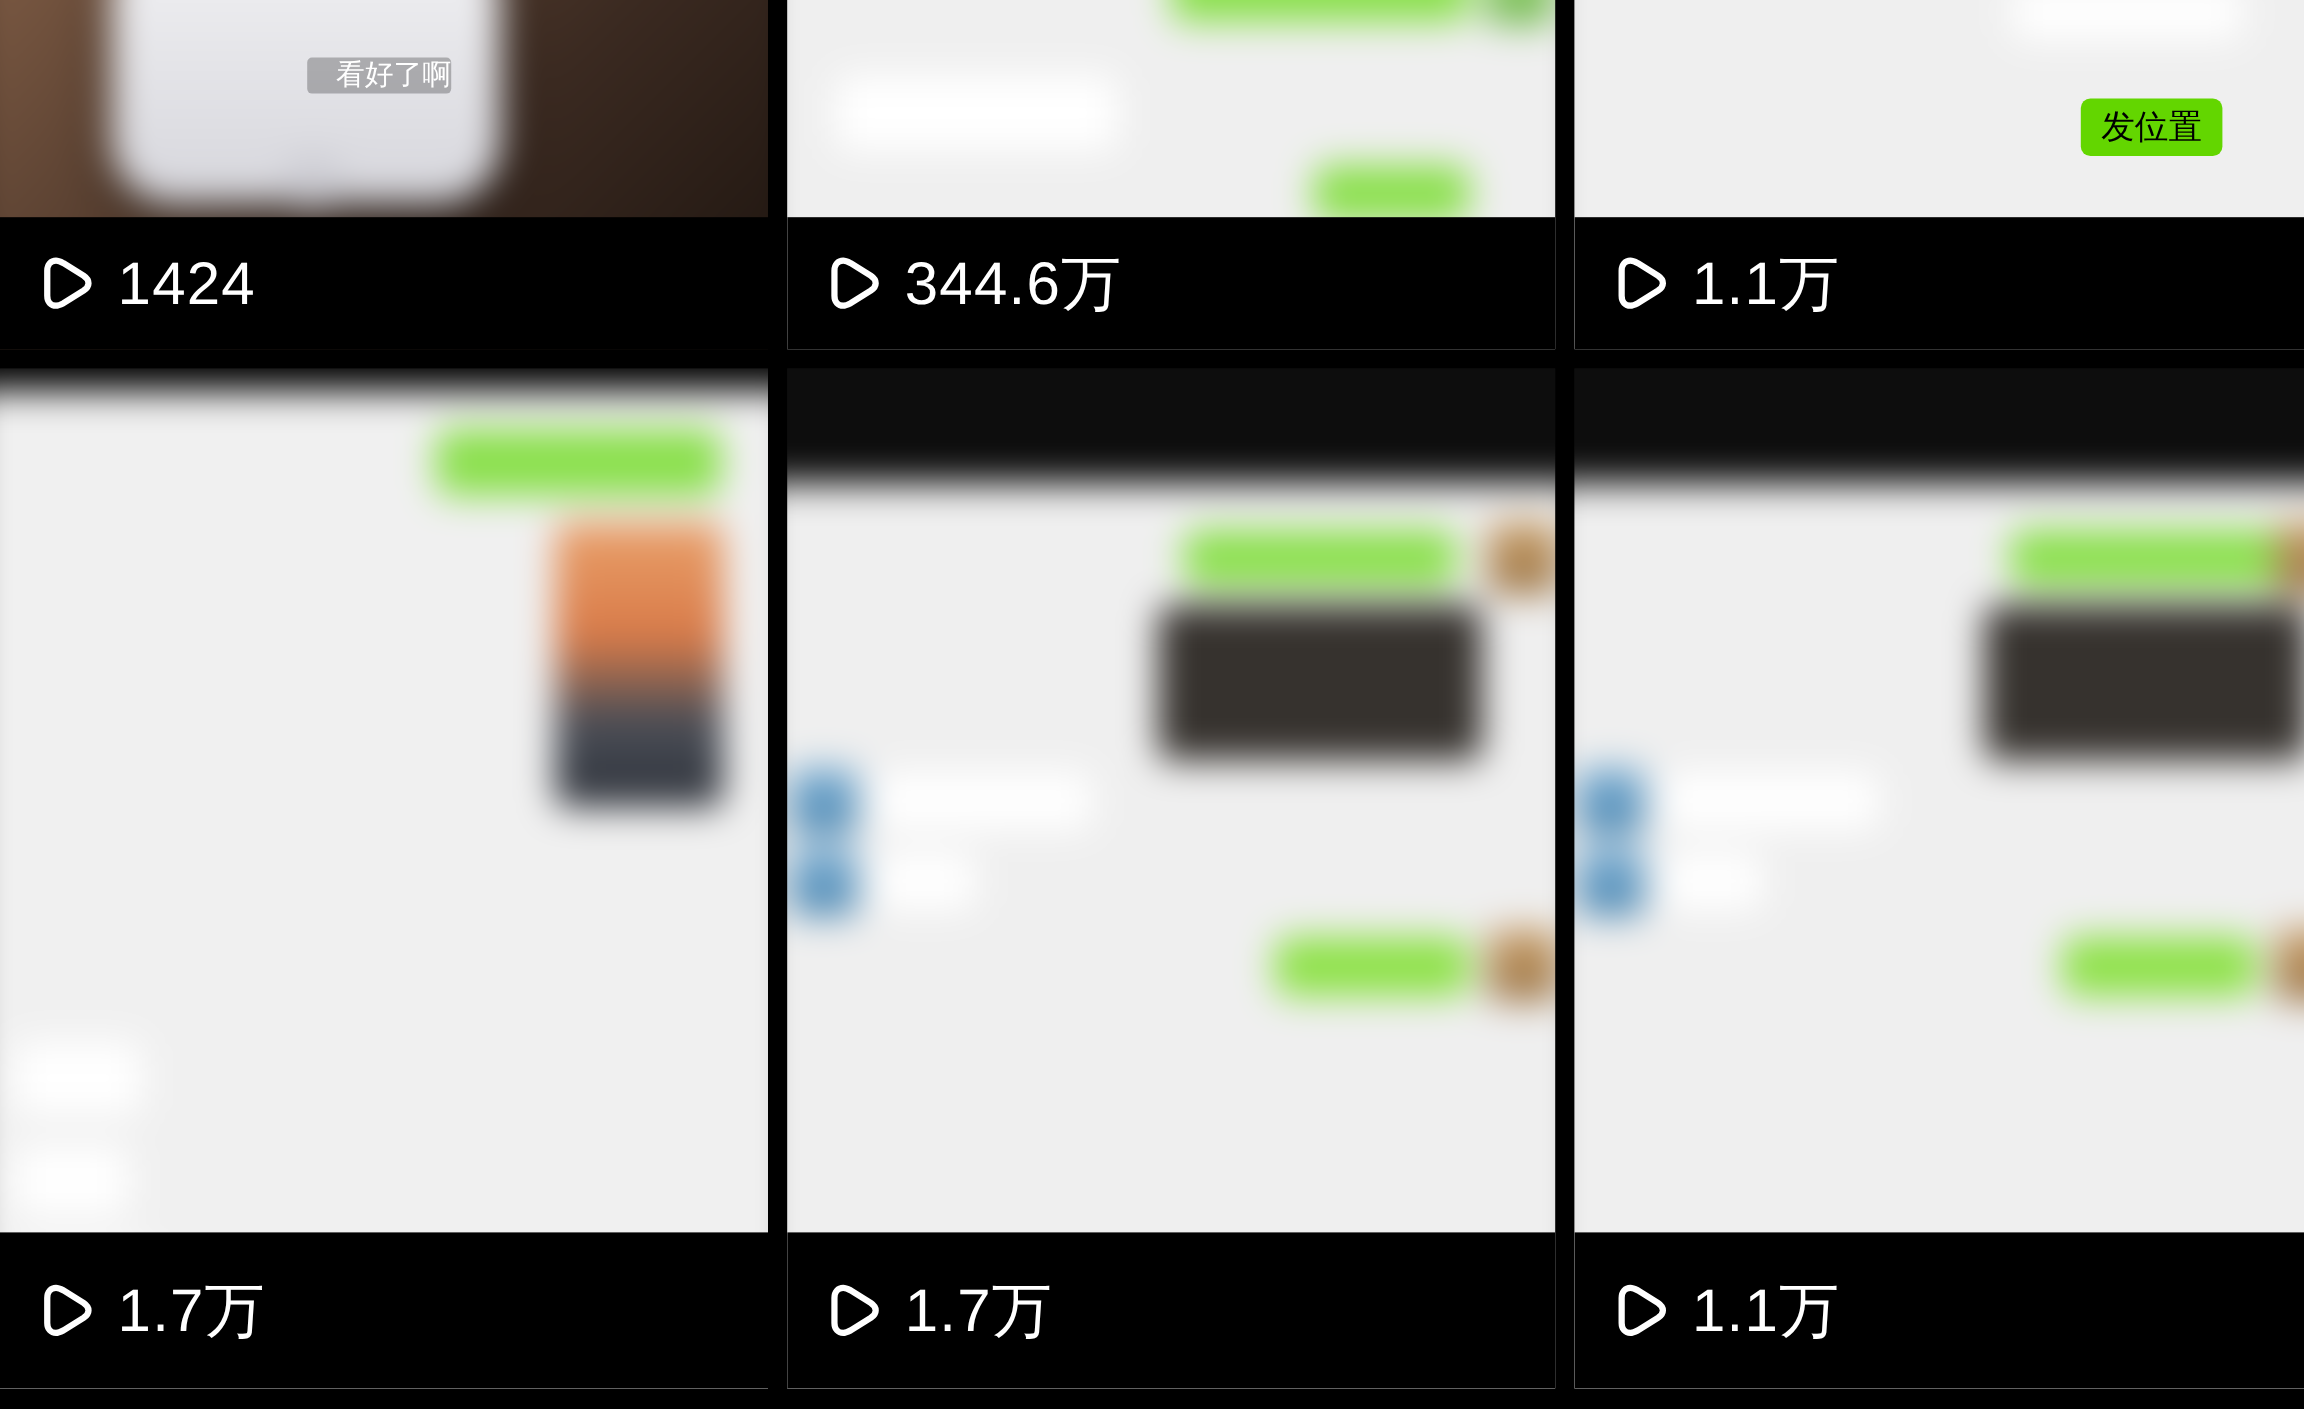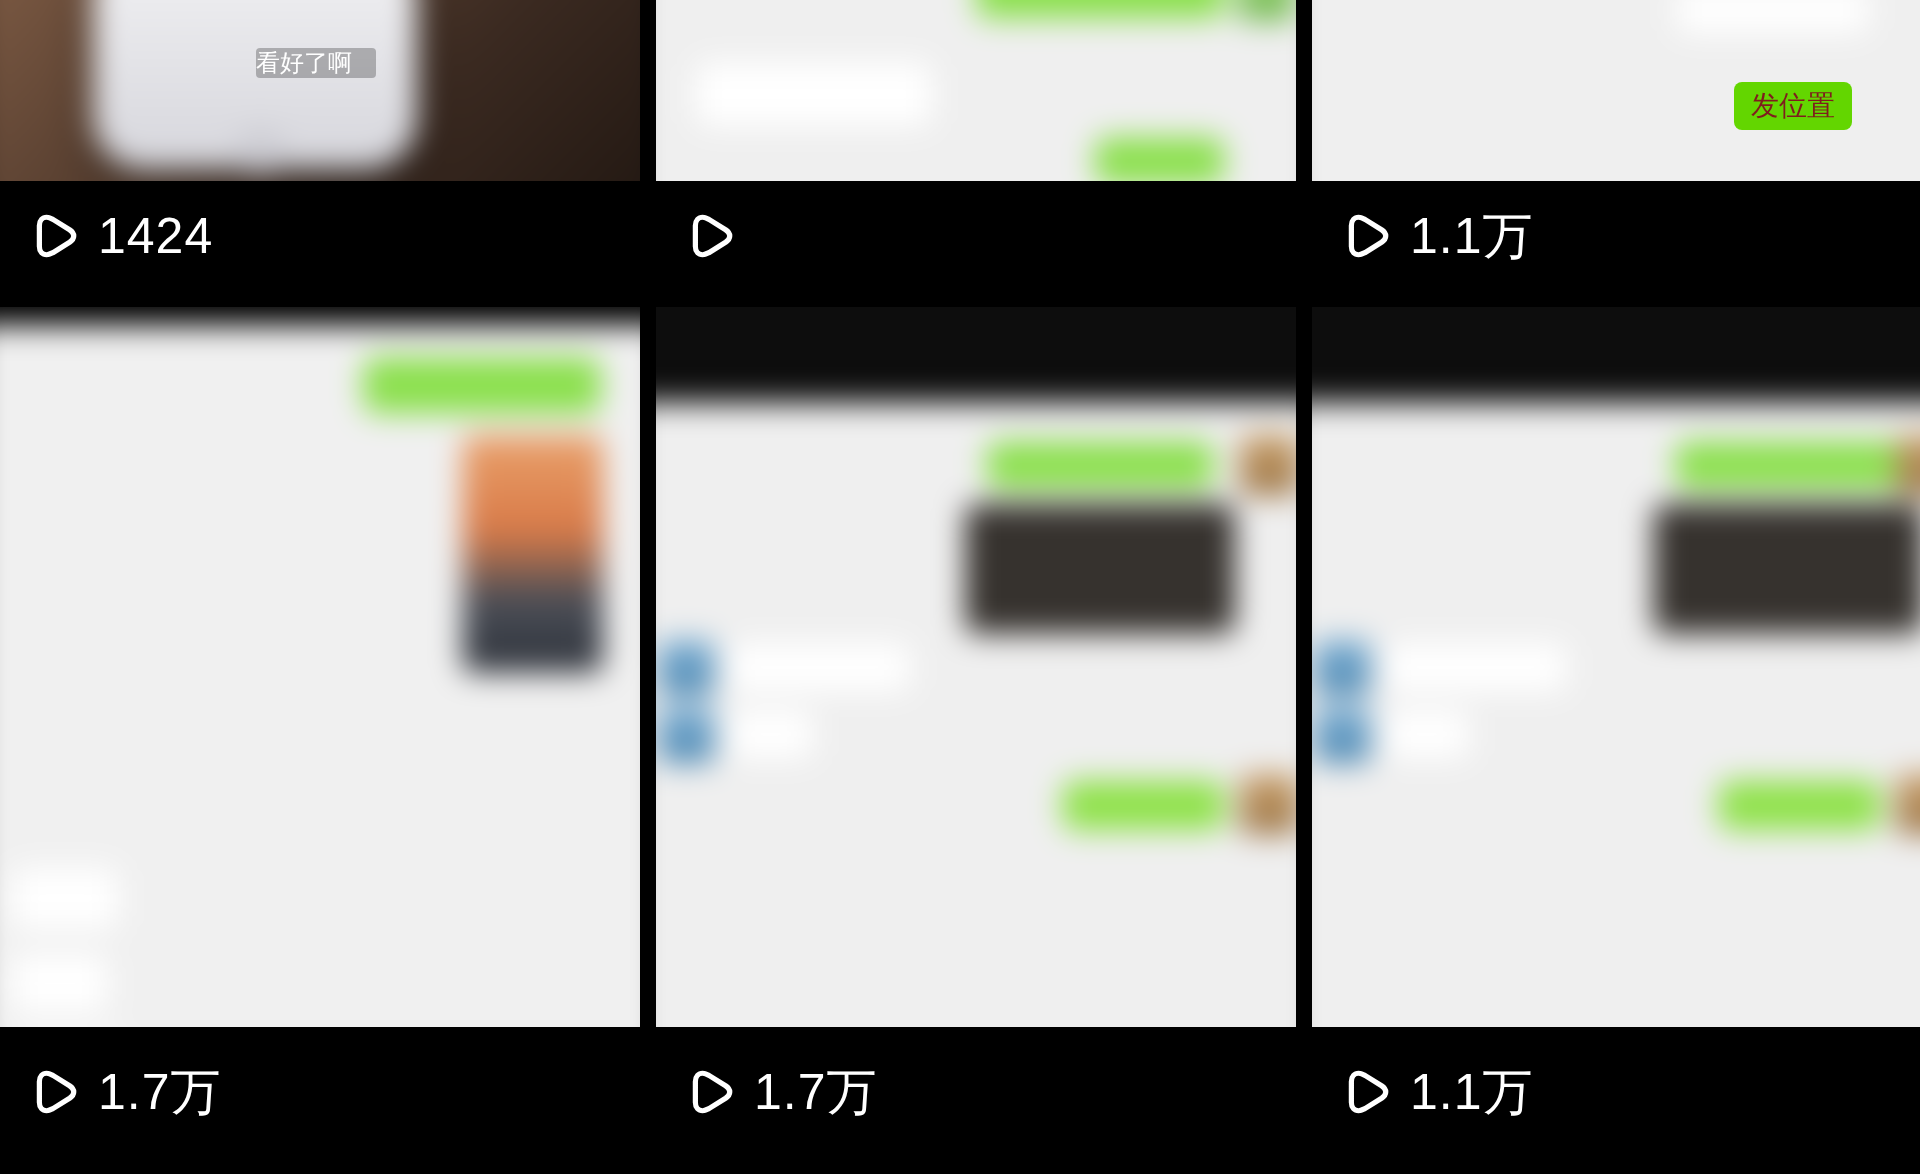--- a/index.html
+++ b/index.html
@@ -71,21 +71,21 @@
 
   
   .s-r1c1-bg { position:absolute; inset:0; background: linear-gradient(135deg,#876249 0%,#3b2a21 60%,#1a120d 100%); }
   .s-r1c1-phone {
     position:absolute; left:110px; top:60px; width:300px; height:210px;
     background: linear-gradient(#f2f2f4,#d6d6dc);
     border-radius: 48px;
     box-shadow: 0 12px 30px rgba(0,0,0,0.5);
   }
   .s-r1c1-btn { position:absolute; left:244px; top:234px; width:34px; height:34px; border-radius:50%; background:#cfcfd6; border:4px solid #bfbfc6; }
-  .s-r1c1-subtitle { position:absolute; left:256px; top:154px; width:120px; height:30px; color:#fff; font-size:24px; text-align:left; background:rgba(0,0,0,0.25); border-radius:4px; line-height:30px; }
+  .s-r1c1-subtitle { position:absolute; left:256px; top:154px; width:120px; height:30px; color:#fff; font-size:24px; text-align:right; background:rgba(0,0,0,0.25); border-radius:4px; line-height:30px; }
 
   
   .chat { position:absolute; inset:0; background:#efefef; }
   .chat .top { position:absolute; left:0; top:0; width:100%; background:#0d0d0d; }
   .bub { position:absolute; border-radius:12px; }
   .green { background:#8be04d; }
   .white { background:#ffffff; box-shadow:0 0 0 1px rgba(0,0,0,0.05) inset; }
   .sq    { position:absolute; border-radius:10px; }
   .av    { position:absolute; border-radius:8px; }
   .s-r1c2 .b1    { left:320px; top:80px; width:230px; height:50px; }
@@ -157,34 +157,35 @@
           <div class="bub white b2"></div>
           <div class="bub green g1"></div>
         </div>
       </div>
       <div class="overlay h110">
         <span class="play-icon">
           <svg viewBox="0 0 48 48">
               <path d="M16 6 C12 6 9 9 9 14 V34 C9 39 12 42 16 42 C18 42 20 41 22 40 L38 30 C41 28 42 26 42 24 C42 22 41 20 38 18 L22 8 C20 7 18 6 16 6 Z" fill="none" stroke="#ffffff" stroke-width="5" stroke-linejoin="round"></path>
             </svg>
         </span>
+        <span class="view-count">344.6万</span>
       </div>
     </div>
 
     <div class="thumb">
       <div class="scene s-r1c3">
         <div class="chat">
           <div class="top"></div>
 
           <div class="bub white b2"></div>
         </div>
       </div>
       <div class="crisp">
         <div class="s-r1c3 ar sq" style="position:absolute;"></div>
-        <div class="sendloc" style="position:absolute; right:100px; top:188px; width:118px; height:48px; background:#63d600; color:#7f1d1d; font-size:28px; text-align:center; line-height:48px; border-radius:8px;">发位置</div>
+        <div class="sendloc" style="position:absolute; right:100px; top:188px; width:118px; height:48px; background:#63d600; color:#000000; font-size:28px; text-align:center; line-height:48px; border-radius:8px;">发位置</div>
       </div>
       <div class="overlay h110">
         <span class="play-icon">
           <svg viewBox="0 0 48 48">
               <path d="M16 6 C12 6 9 9 9 14 V34 C9 39 12 42 16 42 C18 42 20 41 22 40 L38 30 C41 28 42 26 42 24 C42 22 41 20 38 18 L22 8 C20 7 18 6 16 6 Z" fill="none" stroke="#ffffff" stroke-width="5" stroke-linejoin="round"></path>
             </svg>
         </span>
         <span class="view-count">1.1万</span>
       </div>
     </div>

